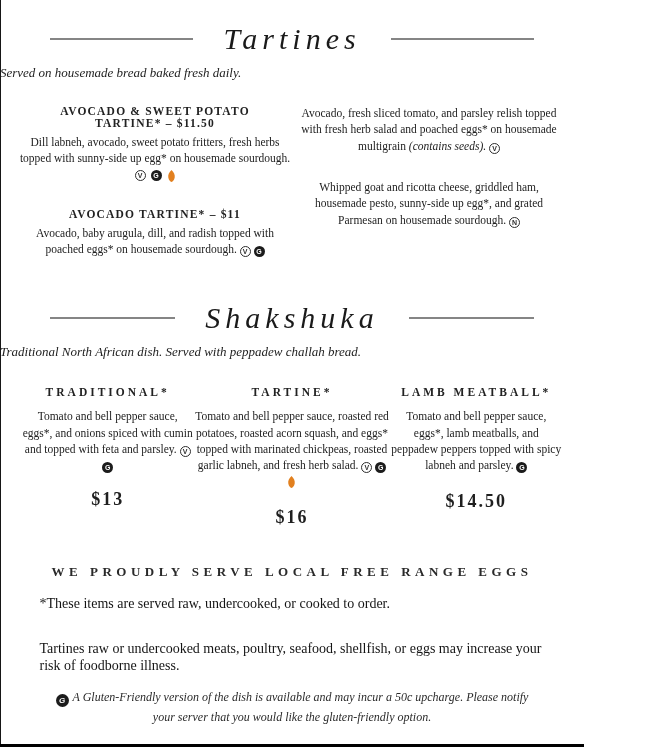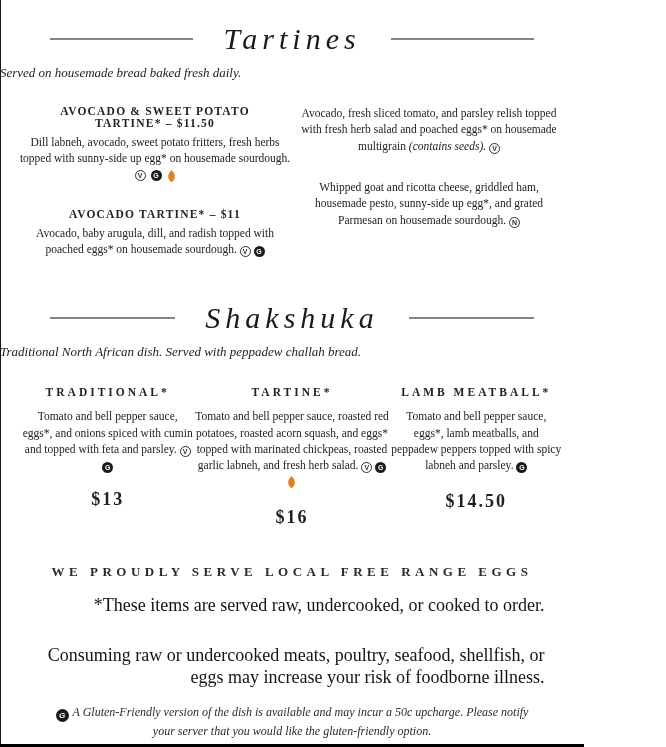--- a/index.html
+++ b/index.html
@@ -45,21 +45,21 @@
   
   .badge{display:inline-block;width:11px;height:11px;border-radius:50%;text-align:center;
          font-weight:700;font-size:7px;line-height:11px;vertical-align:-1px;font-family:"Liberation Sans",sans-serif;}
   .badge.outline{border:1px solid #2d2d2d;color:#2d2d2d;line-height:9px;background:#fff;}
   .badge.filled{background:#1c1c1c;color:#fff;}
   .badge.lg{width:13px;height:13px;font-size:8px;line-height:13px;vertical-align:-2px;}
   .leaf{display:inline-block;vertical-align:-2px;line-height:0;}
 
   
   .eggs-banner{text-align:center;font-weight:700;font-size:13px;letter-spacing:4.5px;margin-top:36px;color:#2a2a2a;}
-  .big-note{text-align:right;font-size:18px;line-height:1.22;color:#141414;margin:28px auto 0 auto;max-width:505px;}
+  .big-note{text-align:left;font-size:14px;line-height:1.22;color:#141414;margin:28px auto 0 auto;max-width:505px;}
   .big-note:first-of-type{margin-top:15px;}
   .season{font-style:italic;}
   .foot-note{text-align:center;font-style:italic;font-size:12px;line-height:1.62;margin:14px auto 0 auto;max-width:478px;color:#2a2a2a;}
   .foot-note .badge{margin-right:4px;}
 </style>
 </head>
 <body>
 
 <div class="page">
   <div class="edge-left"></div>
@@ -153,20 +153,20 @@
         </p>
         <div class="price">$14.50</div>
       </article>
     </div>
   </section>
 
   <footer>
     <div class="eggs-banner">WE PROUDLY SERVE LOCAL FREE RANGE EGGS</div>
 
     <p class="big-note">*These items are served raw, undercooked, or cooked to order.</p>
-    <p class="big-note">Consuming raw or undercooked meats, poultry, seafood, shellfish, or eggs may increase your risk of foodborne illness.</p>
+    <p class="big-note">Tartines raw or undercooked meats, poultry, seafood, shellfish, or eggs may increase your risk of foodborne illness.</p>
 
     <p class="foot-note"><span class="badge filled lg">G</span><span>A Gluten-Friendly version of the dish is available and may incur a 50c upcharge. Please notify your server that you would like the gluten-friendly option.</span></p>
 
   </footer>
 
   <div class="edge-bottom"></div>
 </div>
 
 </body></html>

